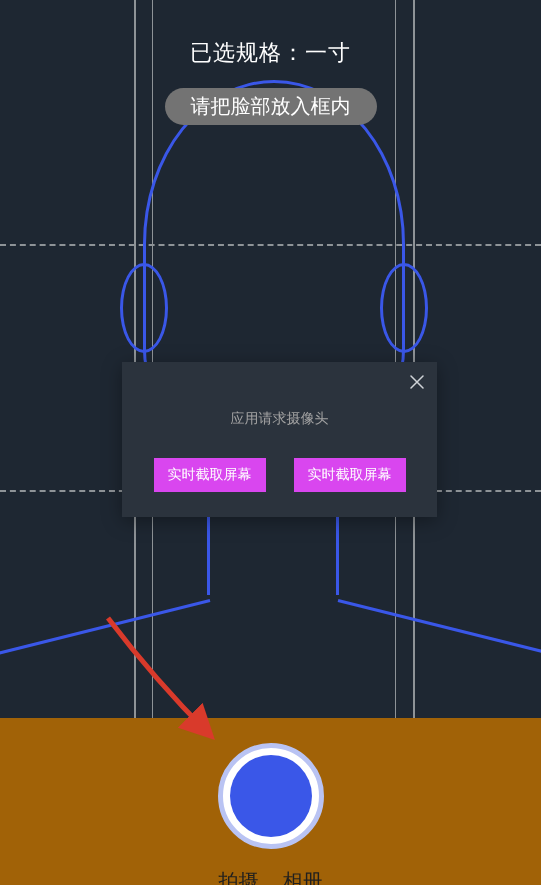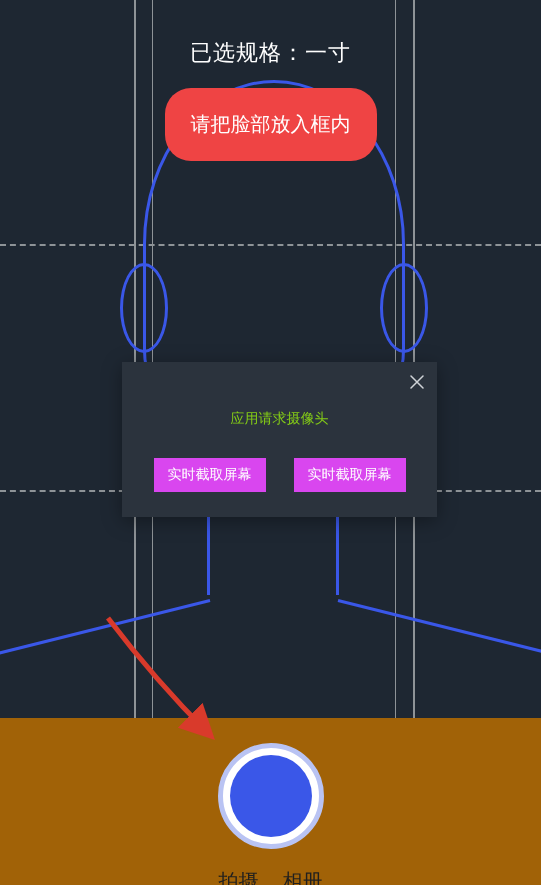--- a/index.html
+++ b/index.html
@@ -26,24 +26,24 @@
     text-align: center;
     color: #fff;
     font-size: 22px;
     letter-spacing: 1px;
   }
   .face-hint {
     position: absolute;
     top: 88px;
     left: 50%;
     transform: translateX(-50%);
-    background: #ef4444;
+    background: #737373;
     color: #fff;
     font-size: 20px;
-    padding: 23px 26px;
+    padding: 5px 26px;
     border-radius: 26px;
     white-space: nowrap;
   }
   .guides {
     position: absolute;
     inset: 0;
     pointer-events: none;
   }
   .vline {
     position: absolute;
@@ -124,21 +124,21 @@
     display: flex;
     align-items: center;
     justify-content: center;
     cursor: pointer;
     color: #cfd3d7;
   }
   .modal-title {
     text-align: center;
     font-size: 14px;
     margin-top: 48px;
-    color: #84cc16;
+    color: #a3a3a3;
   }
   .modal-actions {
     display: flex;
     justify-content: center;
     gap: 28px;
     margin-top: 30px;
   }
   .modal-btn {
     background: #d946ef;
     color: #fff;

